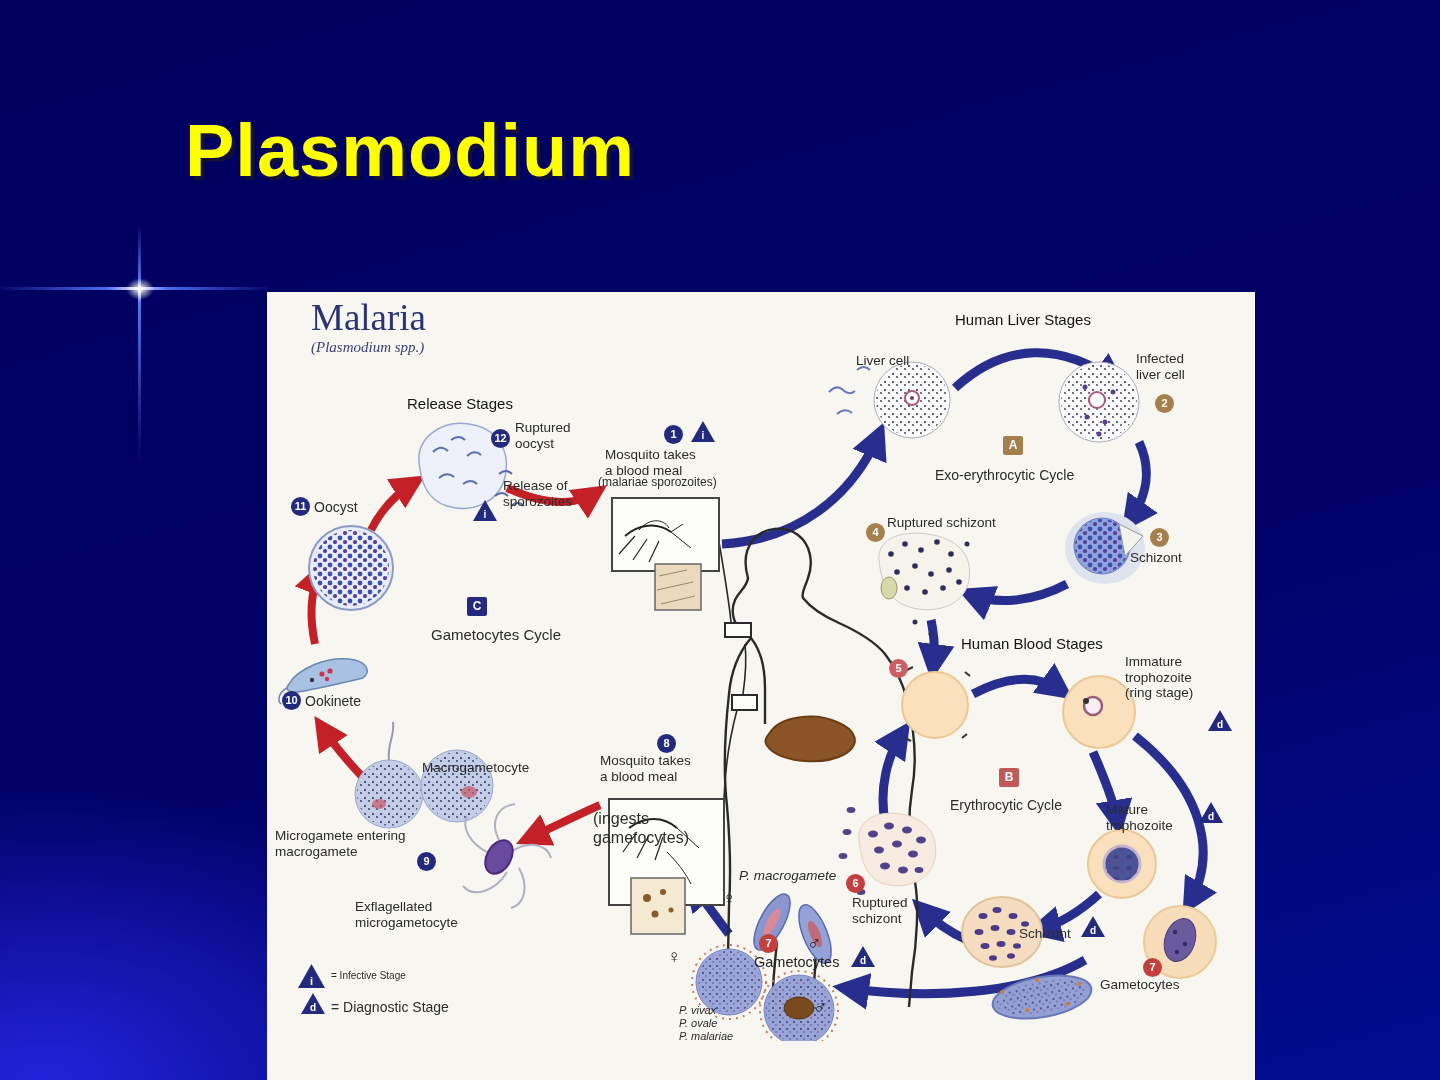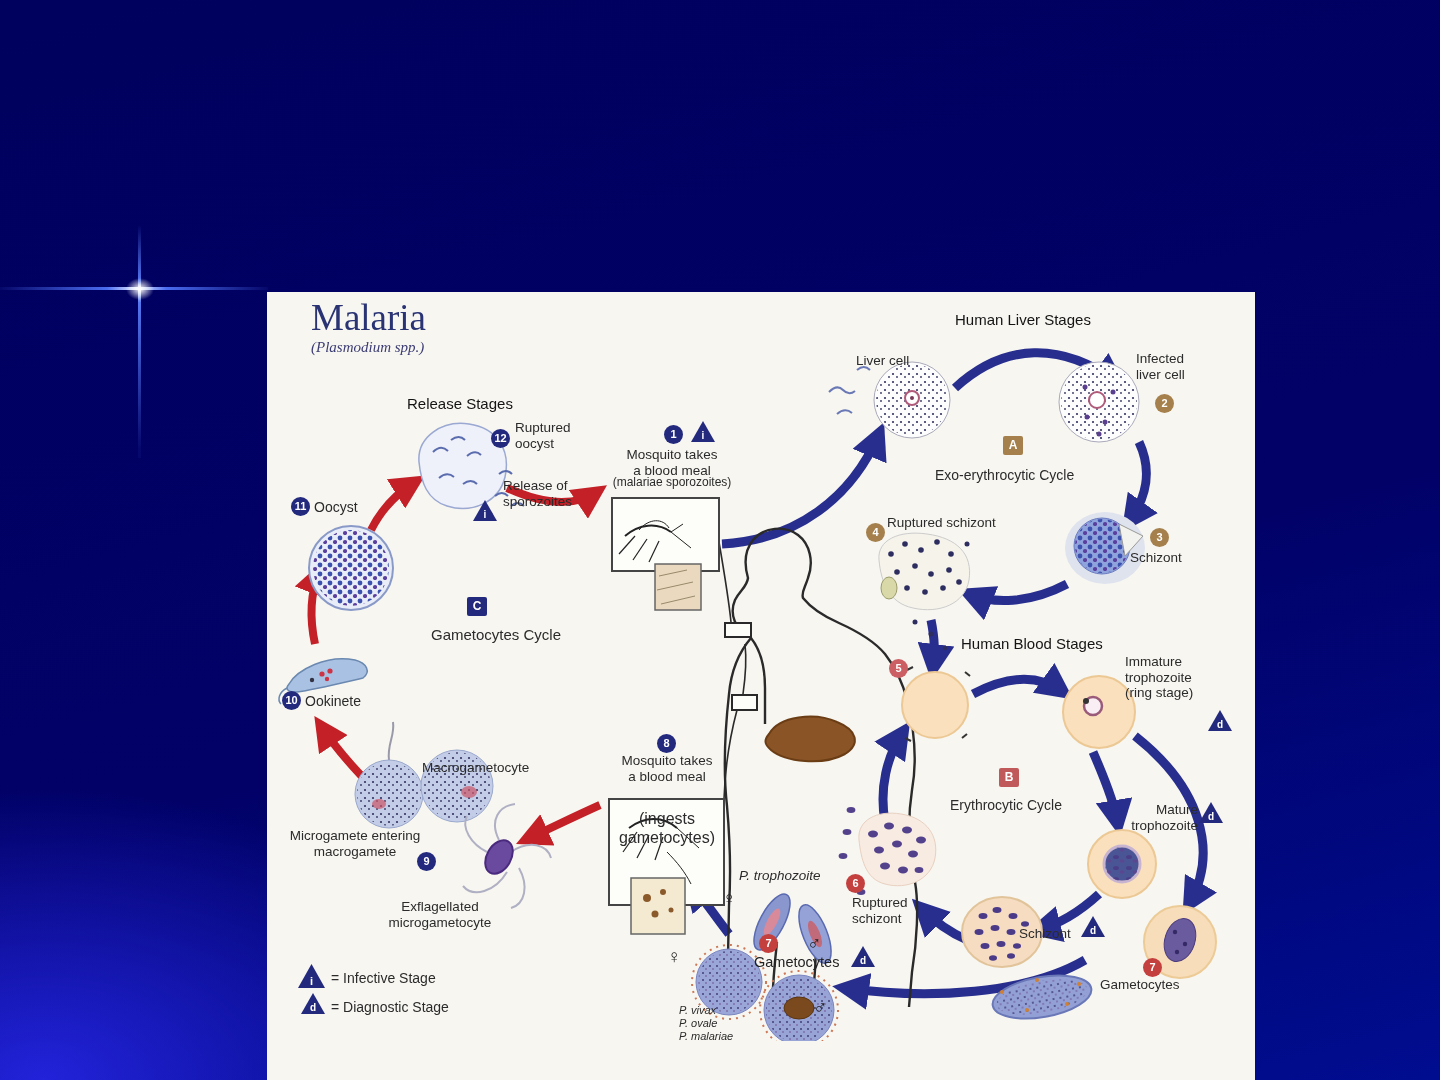--- a/index.html
+++ b/index.html
@@ -16,41 +16,42 @@
     background:radial-gradient(closest-side,#ffffff,rgba(255,255,255,0));}
   .title{position:absolute;left:185px;top:108px;font-size:74px;font-weight:bold;
     color:#ffff00;letter-spacing:1px;text-shadow:4px 4px 0 #101038;}
   .panel{position:absolute;left:267px;top:292px;width:988px;height:964px;background:#f7f6f1;}
   .panel svg{position:absolute;left:0;top:0;}
   .lbl{position:absolute;font-size:13.5px;line-height:1.16;color:#2b2b2b;white-space:pre-line;}
   .hdr{position:absolute;font-size:15px;font-weight:normal;color:#141414;white-space:pre-line;}
   .serif-title{position:absolute;font-family:"Liberation Serif",serif;font-size:37px;color:#2a3474;}
   .serif-sub{position:absolute;font-family:"Liberation Serif",serif;font-style:italic;font-size:15px;color:#3c3c74;}
   .ital{font-style:italic;}
-  .ctr{text-align:center;}
-  .rt{text-align:right;}
+  .ctr{text-align:left;}
+  .rt{}
   .badge{position:absolute;width:19px;height:19px;border-radius:50%;color:#fff;
     font-size:11px;font-weight:bold;line-height:19px;text-align:center;}
   .b-navy{background:#232a7e;} .b-tan{background:#a5804c;} .b-red{background:#c4403e;} .b-pink{background:#cb5f63;}
   .sq{position:absolute;width:20px;height:19px;color:#fff;font-size:12px;font-weight:bold;
     line-height:19px;text-align:center;border-radius:2px;}
   .sq-a{background:#a5804c;} .sq-b{background:#c05a5a;} .sq-c{background:#232a7e;}
   .tri{position:absolute;width:24px;height:21px;background:#232a7e;color:#fff;
     clip-path:polygon(50% 0,100% 100%,0 100%);font-size:10px;font-weight:bold;
     display:flex;align-items:flex-end;justify-content:center;padding-bottom:1px;box-sizing:border-box;}
   .tri-lg{width:27px;height:24px;font-size:11px;}
   .sym{position:absolute;font-size:19px;font-weight:bold;color:#222;}
 </style>
 </head>
 <body>
 
 <div class="slide">
   <div class="flare-h"></div>
   <div class="flare-v"></div>
   <div class="flare-core"></div>
+  <div class="title">Plasmodium</div>
 
   <div class="panel">
 
     <svg width="988" height="749" viewBox="0 0 988 749">
       <defs>
         <marker id="ab" viewBox="0 0 10 10" refX="6.5" refY="5" markerWidth="4.1" markerHeight="4.1" orient="auto">
             <path d="M0,0 L10,5 L0,10 z" fill="#282e8e"></path>
           </marker>
         <marker id="ar" viewBox="0 0 10 10" refX="6.5" refY="5" markerWidth="4.3" markerHeight="4.3" orient="auto">
             <path d="M0,0 L10,5 L0,10 z" fill="#c32127"></path>
@@ -383,21 +384,21 @@
 trophozoite
 (ring stage)</div>
     <div class="lbl" style="left:683px;top:505px;font-size:14px">Erythrocytic Cycle</div>
     <div class="lbl rt" style="left:839px;top:510px;width:92px">Mature
 trophozoite</div>
     <div class="lbl" style="left:585px;top:603px">Ruptured
 schizont</div>
     <div class="lbl" style="left:752px;top:634px">Schizont</div>
     <div class="lbl" style="left:833px;top:685px">Gametocytes</div>
 
-    <div class="lbl ital" style="left:472px;top:576px">P. trophozoite</div>
+    <div class="lbl ital" style="left:472px;top:576px">P. macrogamete</div>
     <div class="lbl" style="left:487px;top:662px;font-size:14.5px;color:#222">Gametocytes</div>
     <div class="lbl ital" style="left:412px;top:712px;font-size:11px">P. vivax
 P. ovale
 P. malariae</div>
 
     <span class="sym" style="left:455px;top:596px">♀</span>
     <span class="sym" style="left:540px;top:640px">♂</span>
     <span class="sym" style="left:400px;top:654px">♀</span>
     <span class="sym" style="left:546px;top:704px">♂</span>
 
@@ -420,17 +421,17 @@
     <span class="badge b-navy" style="left:224px;top:137px">12</span>
 
     <span class="tri" style="left:424px;top:129px">i</span>
     <span class="tri" style="left:206px;top:208px">i</span>
     <span class="tri" style="left:941px;top:418px">d</span>
     <span class="tri" style="left:932px;top:510px">d</span>
     <span class="tri" style="left:814px;top:624px">d</span>
     <span class="tri" style="left:584px;top:654px">d</span>
 
     <span class="tri tri-lg" style="left:31px;top:672px">i</span>
-    <div class="lbl" style="left:64px;top:678px;font-size:14px">= Infective Stage</div>
+    <div class="lbl" style="left:64px;top:678px;font-size:10px">= Infective Stage</div>
     <span class="tri" style="left:34px;top:701px">d</span>
     <div class="lbl" style="left:64px;top:707px;font-size:14px">= Diagnostic Stage</div>
   </div>
 </div>
 
 </body></html>

